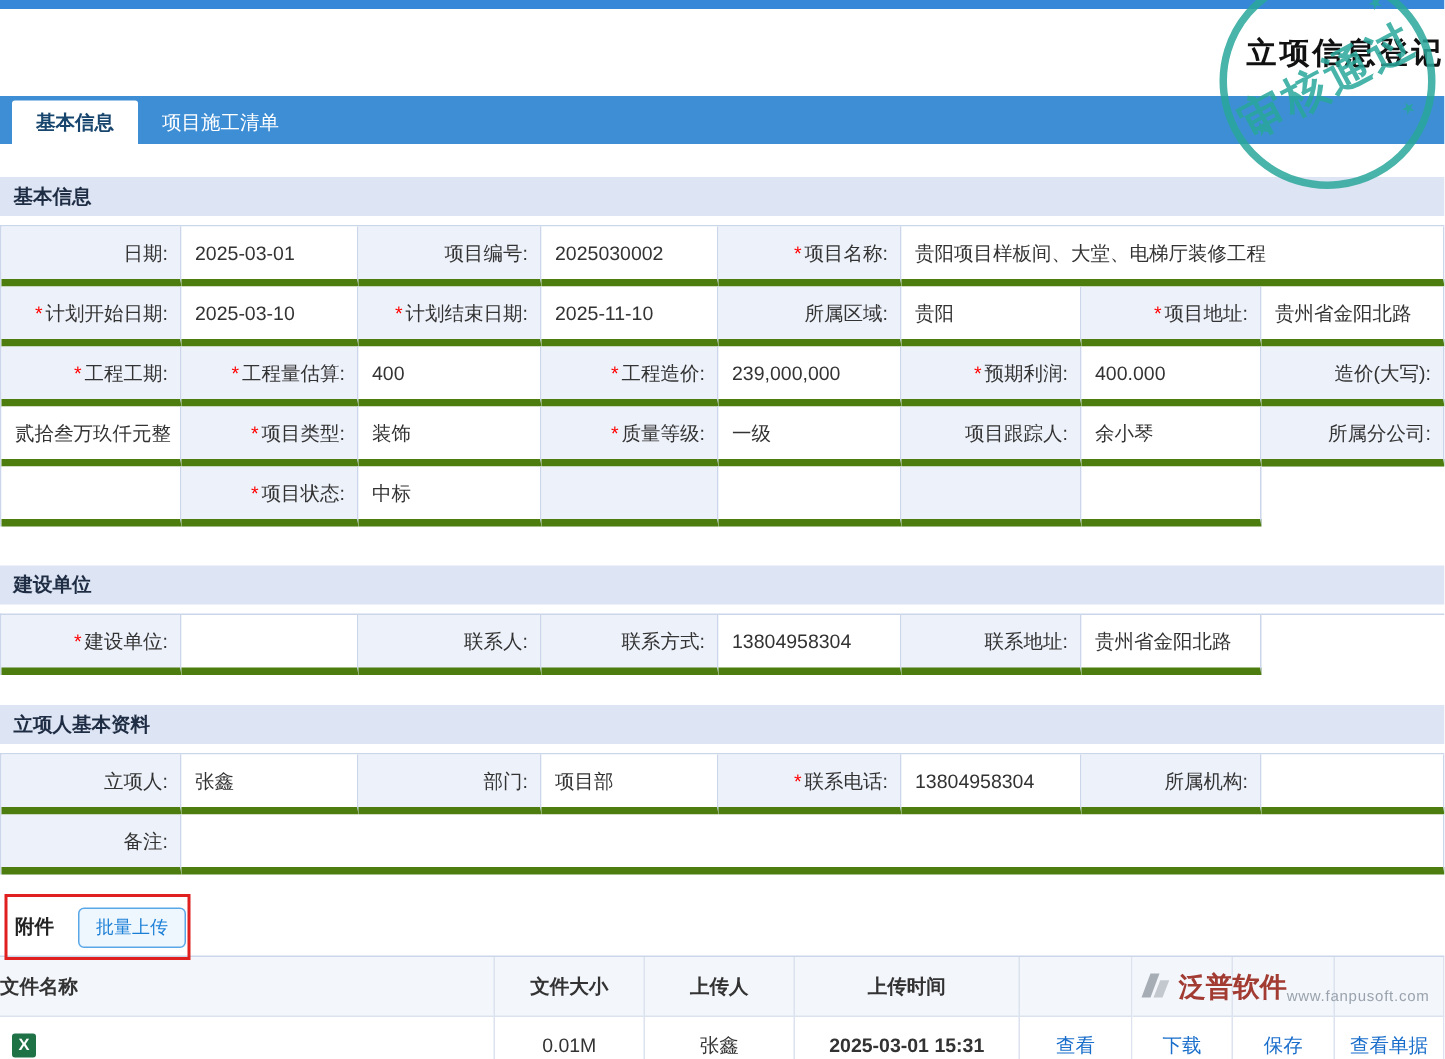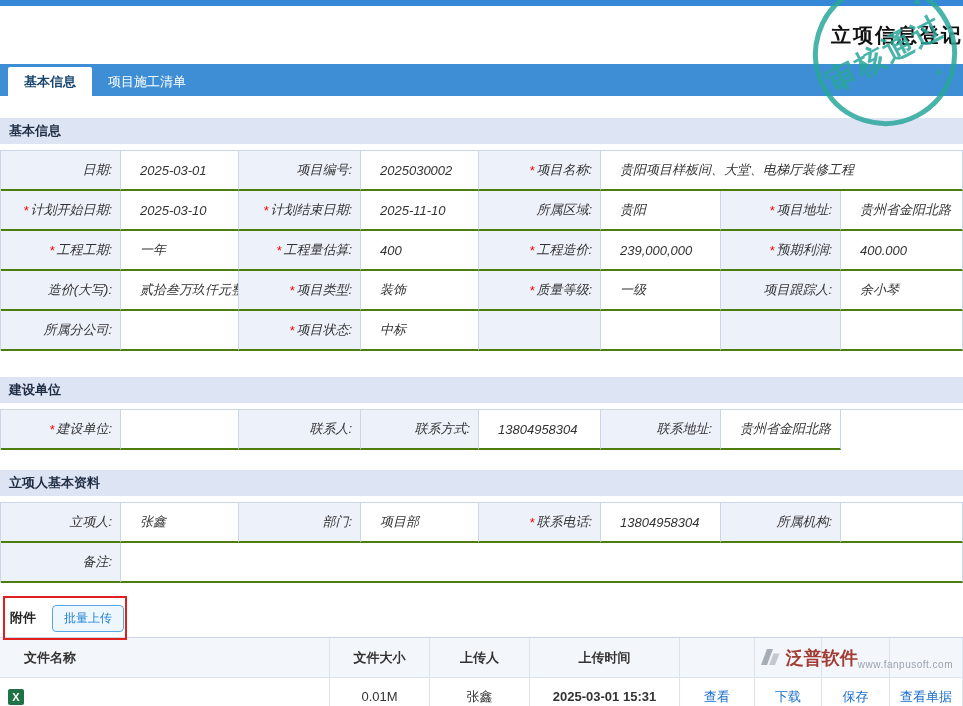--- a/index.html
+++ b/index.html
@@ -13,35 +13,35 @@
   .tab-bar { height:32px; background:#3e8ed6; display:flex; align-items:flex-end; padding-left:8px; }
   .tab { height:29px; line-height:29px; padding:0 16px; font-size:13px; cursor:pointer; white-space:nowrap; }
   .tab.active { background:#fff; color:#17456e; font-weight:bold; border-radius:2px 2px 0 0; }
   .tab.inactive { color:#fff; }
 
   .sec-header { height:26px; line-height:26px; background:#dde4f3; padding-left:9px; font-weight:bold; color:#1f2d44; font-size:13px; }
   .mt22 { margin-top:22px; } .mt18 { margin-top:26px; } .mt20 { margin-top:20px; }
 
   .form-grid { display:grid; grid-template-columns:120px 118px 122px 118px 122px 120px 120px 1fr;
                grid-auto-rows:40px; border-top:1px solid #ccd6ea; border-left:1px solid #ccd6ea; margin-top:6px; }
-  .cell { border-right:1px solid #ccd6ea; border-bottom:2px solid #4d7c0f; display:flex; align-items:center; overflow:hidden; white-space:nowrap;font-style:italic; }
+  .cell { border-right:1px solid #ccd6ea; border-bottom:5px solid #4d7c0f; display:flex; align-items:center; overflow:hidden; white-space:nowrap; }
   .lbl { background:#edf1fa; justify-content:flex-end; padding-right:8px; color:#333; }
-  .val { background:#fff; padding-left:19px;text-align:center; }
+  .val { background:#fff; padding-left:9px;text-align:center; }
   .req { color:#ff0000; margin-right:2px; }
 
   .attach-bar { margin-top:16px; height:38px; display:flex; align-items:center; position:relative; padding-left:10px; }
   .attach-title { font-weight:bold; color:#222; }
   .upload-btn { margin-left:16px; border:1px solid #5aa7e8; background:#eef6fe; color:#1b7fd6; font-size:12px;
                 padding:4px 11px; border-radius:4px; cursor:pointer; font-family:inherit; }
   .red-box { position:absolute; left:3px; top:-3px; width:124px; height:44px; border:2px solid #e01f1f; pointer-events:none; z-index:30; }
 
   .attach-grid { display:grid; grid-template-columns:330px 100px 100px 150px 75px 67px 68px 1fr; border-top:1px solid #ccd6ea; }
   .acell { border-right:1px solid #dce3ef; border-bottom:1px solid #dce3ef; display:flex; align-items:center; justify-content:center; overflow:hidden; white-space:nowrap; }
   .ahead { height:40px; background:#f3f6fb; font-weight:bold; color:#333; }
-  .ahead.first { justify-content:flex-start; padding-left:24px; }
+  .ahead.first { justify-content:flex-start; padding-left:0; }
   .adata { height:38px; background:#fff; }
   .aname { justify-content:flex-start; padding-left:8px; gap:6px; }
   .atime { font-weight:600; }
   .xls { width:16px; height:16px; background:#1f7246; color:#fff; font-size:11px; font-weight:bold;
          display:inline-flex; align-items:center; justify-content:center; border-radius:2px; flex:0 0 auto; }
   .alink { color:#1a6ecb; cursor:pointer; text-decoration:none; }
 
   .stamp { position:absolute; top:-18px; right:6px; width:144px; height:144px; transform:rotate(-28deg);
            opacity:.85; z-index:60; pointer-events:none; }
   .stamp-ring { position:absolute; inset:0; border:5px solid #2aa79b; border-radius:50%; }
@@ -112,21 +112,20 @@
       <div class="cell val">贵阳</div>
       <div class="cell lbl">
         <span class="req">*</span>
         <span>项目地址:</span>
       </div>
       <div class="cell val">贵州省金阳北路</div>
       <div class="cell lbl">
         <span class="req">*</span>
         <span>工程工期:</span>
       </div>
-      <div class="cell val">一年</div>
       <div class="cell lbl">
         <span class="req">*</span>
         <span>工程量估算:</span>
       </div>
       <div class="cell val">400</div>
       <div class="cell lbl">
         <span class="req">*</span>
         <span>工程造价:</span>
       </div>
       <div class="cell val">239,000,000</div>

